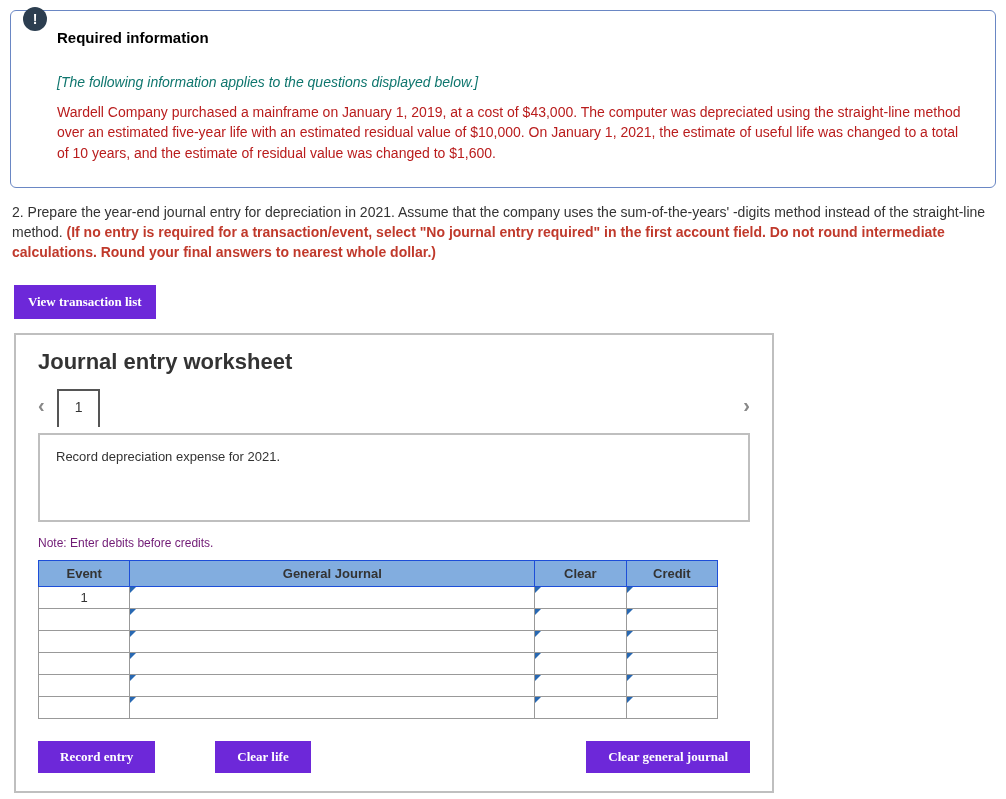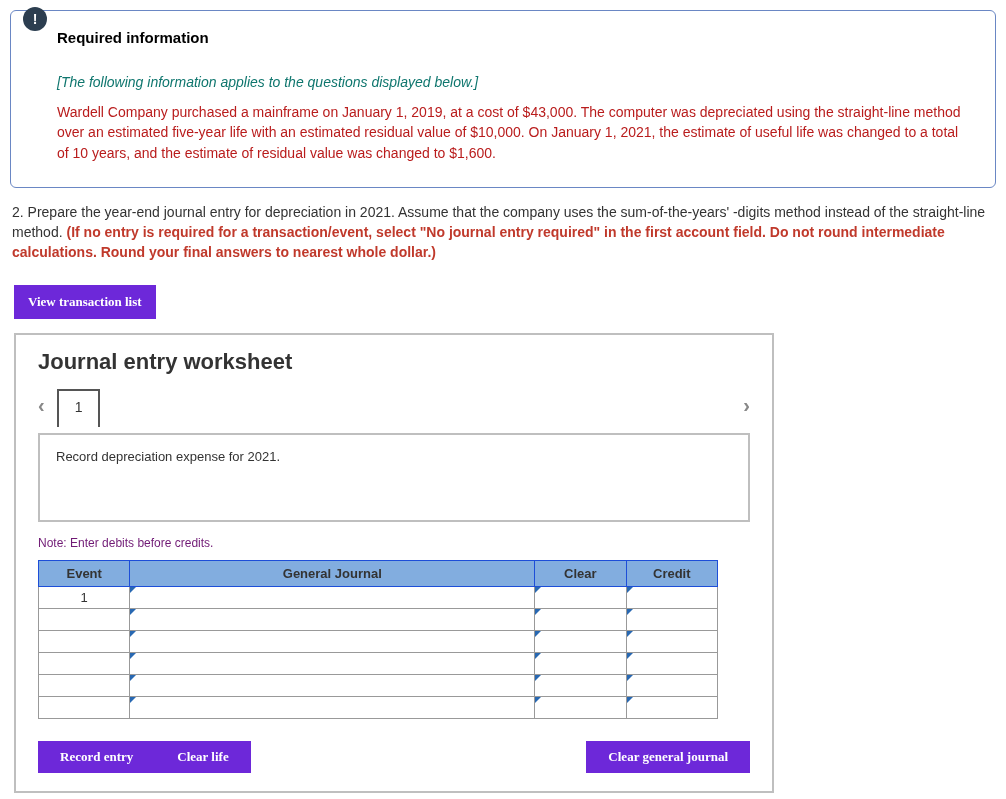--- a/index.html
+++ b/index.html
@@ -22,21 +22,21 @@
   .tab { border: 2px solid #555; border-bottom: none; padding: 8px 16px 12px 16px; font-size: 14px; background: #fff; position: relative; top: 2px; }
   .desc-box { border: 2px solid #bfbfbf; padding: 14px 16px 56px 16px; font-family: Verdana, Geneva, sans-serif; font-size: 13px; margin-bottom: 14px; }
   .note { color: #701a75; font-family: Liberation Sans, sans-serif; font-size: 12px; margin-bottom: 10px; }
   table.journal { border-collapse: collapse; width: 100%; max-width: 680px; }
   table.journal th { background: #82addf; border: 1px solid #1d4ed8; padding: 5px 4px; font-weight: bold; font-size: 13px; text-align: center; }
   table.journal td { border: 1px solid #999; height: 22px; padding: 2px 6px; font-size: 13px; position: relative; }
   .col-event { width: 70px; text-align:center; }
   .col-gj { width: 310px; }
   .col-dc { width: 70px; }
   .tick { position:absolute; left:0; top:0; width:0; height:0; border-top:6px solid #2868b2; border-right:6px solid transparent; }
-  .bottom-row { display:flex; margin-top: 22px; align-items:center; }
+  .bottom-row { display:flex; gap: 60px; margin-top: 22px; align-items:center; }
   .bottom-row .spacer { flex:1; }
 </style>
 </head>
 <body>
 
 <div class="outer">
   <div class="badge">!</div>
   <div class="req-title">Required information</div>
   <div class="req-sub">[The following information applies to the questions displayed below.]</div>
   <div class="req-body">Wardell Company purchased a mainframe on January 1, 2019, at a cost of $43,000. The computer was depreciated using the straight-line method over an estimated five-year life with an estimated residual value of $10,000. On January 1, 2021, the estimate of useful life was changed to a total of 10 years, and the estimate of residual value was changed to $1,600.</div>

